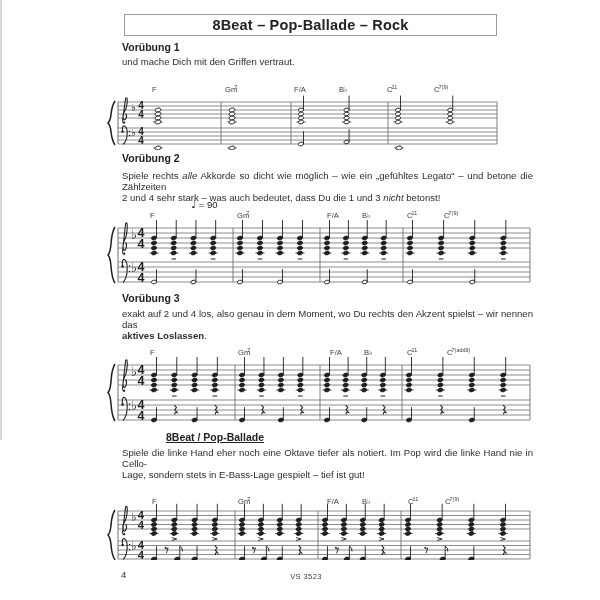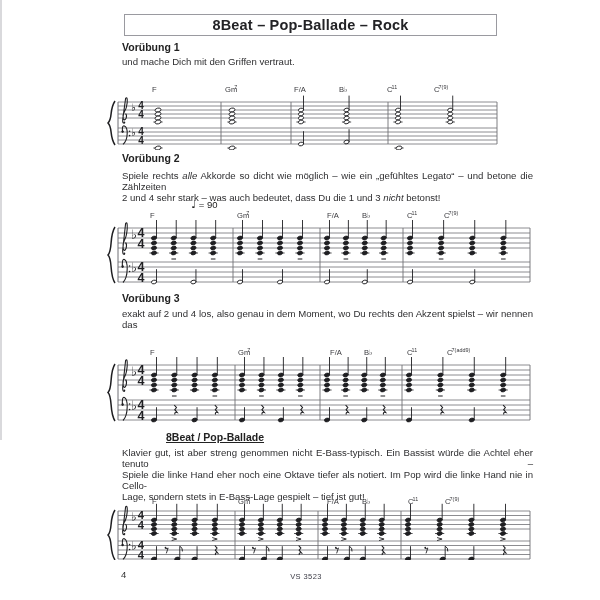--- a/index.html
+++ b/index.html
@@ -327,20 +327,21 @@
         <ellipse cx="410" cy="72" rx="2.6" ry="1.8" transform="rotate(-14 410 72)" fill="#fff" stroke="#1f1f22" stroke-width="0.9"></ellipse>
         <line x1="412.5" y1="72" x2="412.5" y2="59.2" stroke="#1f1f22" stroke-width="0.9"></line>
         <ellipse cx="472.22222222222223" cy="72" rx="2.6" ry="1.8" transform="rotate(-14 472.22222222222223 72)" fill="#fff" stroke="#1f1f22" stroke-width="0.9"></ellipse>
         <line x1="474.72222222222223" y1="72" x2="474.72222222222223" y2="59.2" stroke="#1f1f22" stroke-width="0.9"></line>
       </g>
     </svg>
 
   <div class="h" style="top:292px">Vorübung 3</div>
   <div class="para" style="top:308px">
       <div class="ln j"><span>exakt auf 2 und 4 los, also genau in dem Moment, wo Du rechts den Akzent spielst – wir nennen das</span></div>
+      <div class="ln"><b>aktives Loslassen</b><span>.</span></div>
     </div>
   <svg class="sys" style="top:345px" height="82" width="600" viewBox="0 0 600 82">
       <g fill="#38383c">
         <text x="150" y="10" font-size="7.6">F</text>
         <text x="238" y="10" font-size="7.6">Gm</text>
         <text x="247.2" y="7.4" font-size="5.4">7</text>
         <text x="330" y="10" font-size="7.6">F/A</text>
         <text x="364" y="10" font-size="7.6">B♭</text>
         <text x="407" y="10" font-size="7.6">C</text>
         <text x="411.6" y="7.4" font-size="5.4">11</text>
@@ -519,21 +520,20 @@
         <line x1="411.5" y1="75" x2="411.5" y2="62.2" stroke="#1f1f22" stroke-width="0.9"></line>
         <path d="M 440.3888888888889 60 l2.2,2.6 l-1.7,2.1 l2.3,2.8 q-2.9,-0.9 -2.1,2" fill="none" stroke="#1f1f22" stroke-width="1.1"></path>
         <ellipse cx="471.77777777777777" cy="75" rx="2.6" ry="1.8" transform="rotate(-14 471.77777777777777 75)" fill="#1f1f22" stroke="#1f1f22" stroke-width="0.9"></ellipse>
         <line x1="474.27777777777777" y1="75" x2="474.27777777777777" y2="62.2" stroke="#1f1f22" stroke-width="0.9"></line>
         <path d="M 503.1666666666667 60 l2.2,2.6 l-1.7,2.1 l2.3,2.8 q-2.9,-0.9 -2.1,2" fill="none" stroke="#1f1f22" stroke-width="1.1"></path>
       </g>
     </svg>
 
   <div class="h u" style="top:431px">8Beat / Pop-Ballade</div>
   <div class="para" style="top:447px">
-      <div class="ln j"><span>Klavier gut, ist aber streng genommen nicht E-Bass-typisch. Ein Bassist würde die Achtel eher tenuto –</span></div>
       <div class="ln j"><span>Spiele die linke Hand eher noch eine Oktave tiefer als notiert. Im Pop wird die linke Hand nie in Cello-</span></div>
       <div class="ln"><span>Lage, sondern stets in E-Bass-Lage gespielt – tief ist gut!</span></div>
     </div>
   <svg class="sys" style="top:496px" height="64" width="600" viewBox="0 0 600 64">
       <g fill="#38383c">
         <text x="152" y="8" font-size="7.6">F</text>
         <text x="238" y="8" font-size="7.6">Gm</text>
         <text x="247.2" y="5.4" font-size="5.4">7</text>
         <text x="327" y="8" font-size="7.6">F/A</text>
         <text x="362" y="8" font-size="7.6">B♭</text>

